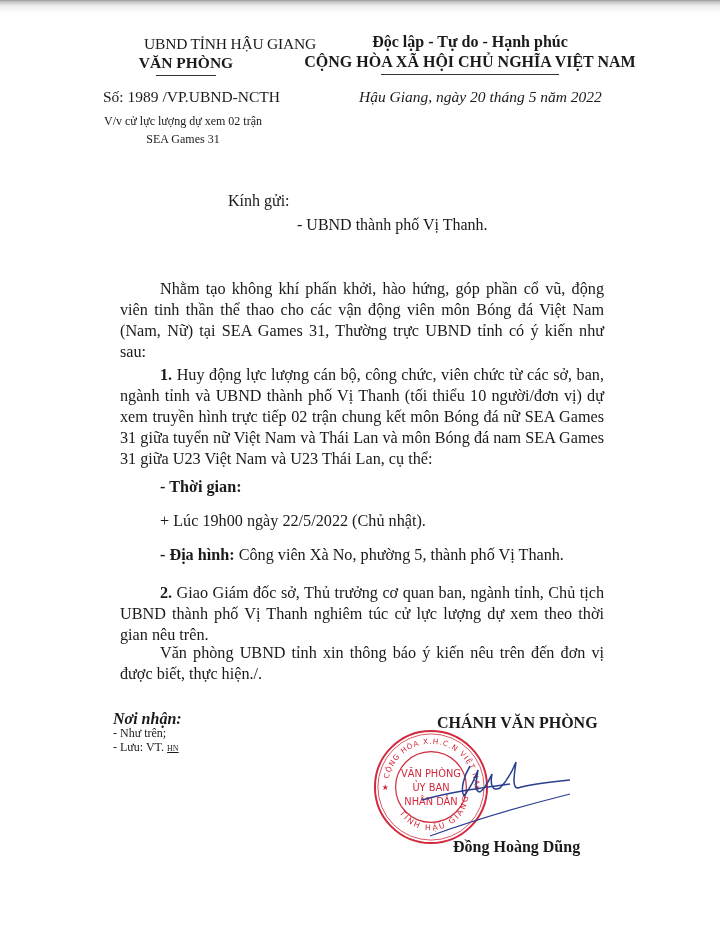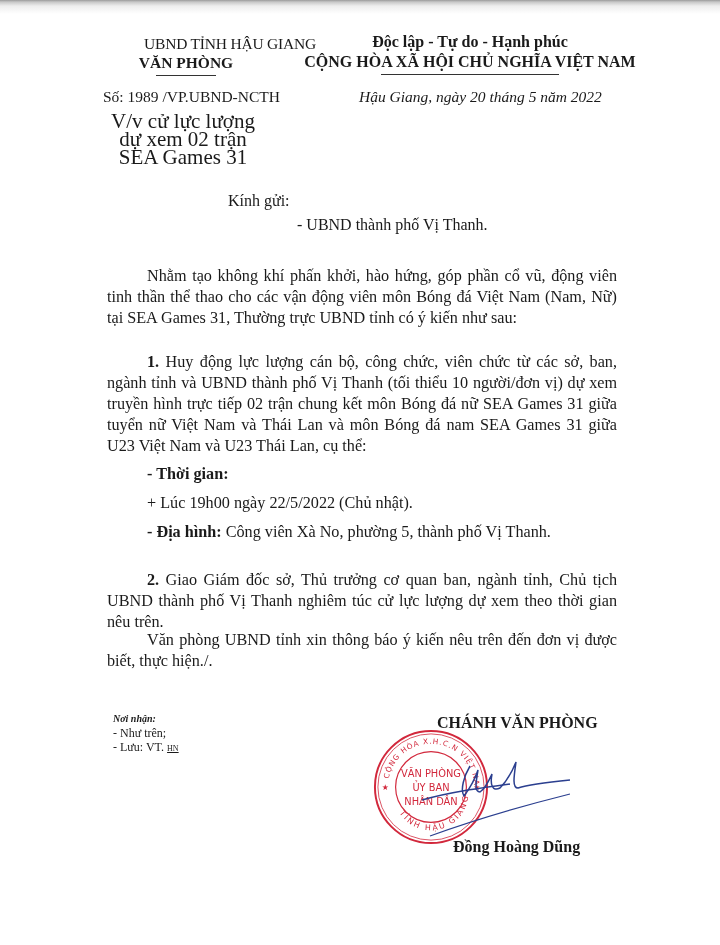--- a/index.html
+++ b/index.html
@@ -15,30 +15,30 @@
   }
   .abs { position: absolute; white-space: nowrap; }
   .hdr-left { left: 96px; top: 34px; width: 180px; text-align: center; font-size: 15.5px; line-height: 19px; }
   .hdr-left .agency { letter-spacing: -0.2px; margin-left: 48px; }
   .hdr-left .office { font-weight: bold; }
   .hdr-left .rule { width: 60px; height: 1px; background: #333; margin: 3px auto 0; }
   .hdr-right { left: 300px; top: 32px; width: 340px; text-align: center; font-size: 16px; line-height: 20px; font-weight: bold; }
   .hdr-right .rule { width: 178px; height: 1px; background: #333; margin: 2px auto 0; }
   .docnum { left: 103px; top: 88px; font-size: 15.5px; }
   .date { left: 359px; top: 88px; font-size: 15.5px; font-style: italic; }
-  .subject { left: 98px; top: 112px; width: 170px; text-align: center; font-size: 21px; line-height: 18px; white-space: normal; }
+  .subject { left: 98px; top: 112px; width: 170px; text-align: center; font-size: 12px; line-height: 18px; white-space: normal; }
   .greet { left: 228px; top: 192px; font-size: 16px; }
   .recips { left: 297px; top: 215px; font-size: 16px; line-height: 20px; }
   .body { position: absolute; left: 107px; width: 510px; font-size: 16.2px; line-height: 21px; text-align: justify; }
-  .body p { margin: 0; }
+  .body p { margin: 13px; }
   .ind { text-indent: 40px; }
   .pad { padding-left: 40px; }
   b { font-weight: bold; }
   .recv { left: 113px; top: 712px; font-size: 12px; line-height: 14px; }
-  .recv .t { font-weight: bold; font-style: italic; font-size: 10px; }
+  .recv .t { font-weight: bold; font-style: italic; font-size: 16px; }
   .recv .hn { font-size: 8px; text-decoration: underline; }
   .signer-title { left: 437px; top: 714px; font-size: 16px; font-weight: bold; }
   .signer-name { left: 453px; top: 838px; font-size: 16px; font-weight: bold; }
   .stamp { left: 372px; top: 728px; width: 118px; height: 118px; }
   .sig { left: 420px; top: 748px; width: 200px; height: 90px; }
 </style>
 </head>
 <body>
 
 <div class="top-shadow"></div>

